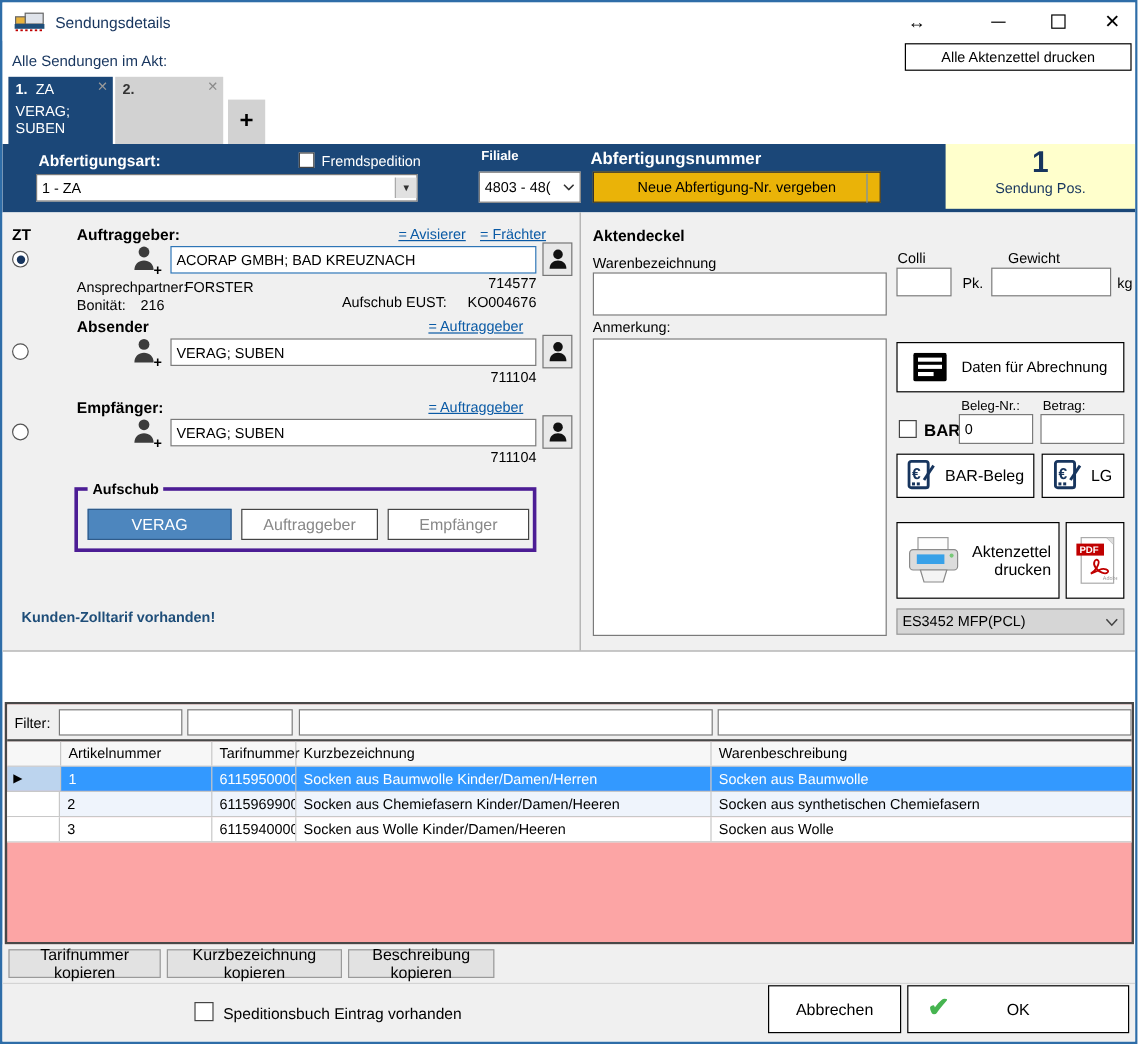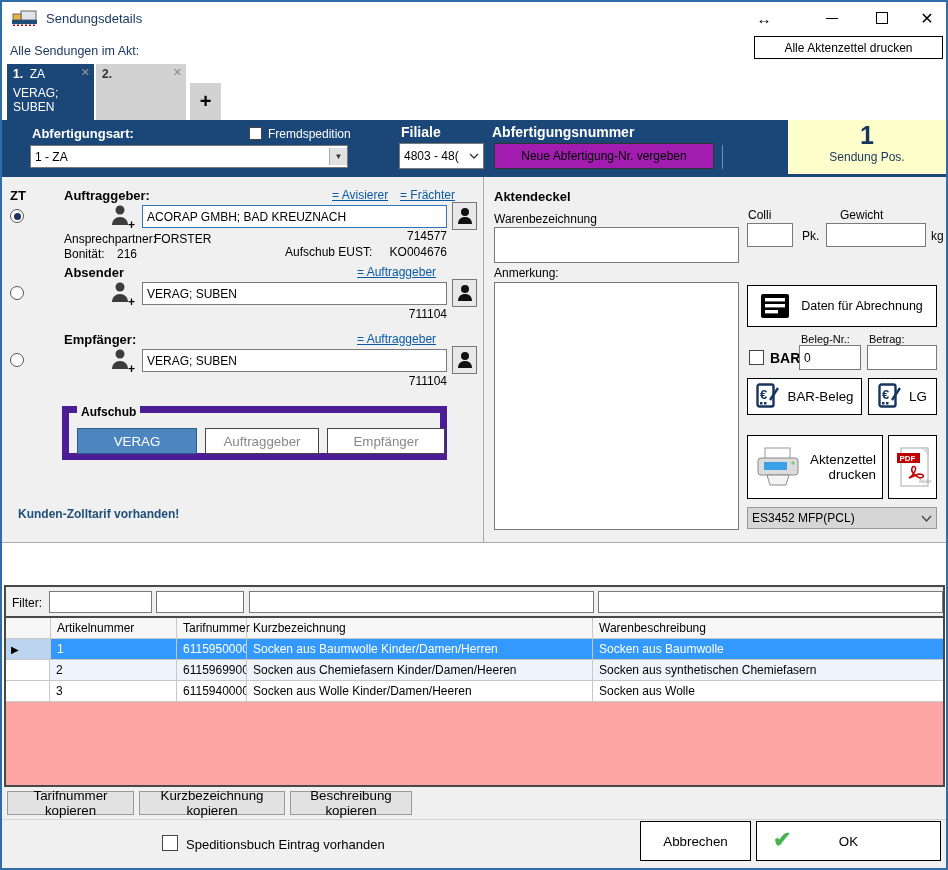--- a/index.html
+++ b/index.html
@@ -14,21 +14,21 @@
   .field { border:1px solid #7a7a7a; background:#fff; font-family:"Liberation Sans", sans-serif; font-size:12px; padding:2px 4px; }
   .fakeselect { display:flex; align-items:center; justify-content:space-between; background:#fff; border:1px solid #7a7a7a; padding:2px 4px; cursor:pointer; }
   .radio { width:14px; height:14px; border:1px solid #555; border-radius:50%; background:#fff; display:flex; align-items:center; justify-content:center; }
   .radio .dot { width:7px; height:7px; border-radius:50%; background:#17355e; }
   .checkbox { width:14px; height:14px; border:1px solid #444; background:#fff; }
   .band { background:#1b4778; }
   .panelbg { background:#f0f0f0; }
   .tabx { color:#9a9a9a; font-size:11px; cursor:pointer; }
   .hdrcell { display:flex; align-items:center; padding-left:6px; border-left:1px solid #c8c8c8; }
   .cell { display:flex; align-items:center; padding-left:6px; border-left:1px solid #c8c8c8; height:100%; overflow:hidden; white-space:nowrap; }
-  .groupbox { border:7px solid #4c1d95; position:absolute; }
+  .groupbox { border:3px solid #4c1d95; position:absolute; }
   .groupbox .legend { position:absolute; top:-8px; left:8px; background:#f0f0f0; padding:0 4px; font-weight:bold; }
   .winbtn { display:flex; align-items:center; justify-content:center; cursor:pointer; }
 </style>
 </head>
 <body>
 
 <div class="window">
 
   <div class="abs" style="left:0;top:0;right:0;height:32px;background:#fff;">
     <span class="abs" style="left:10px;top:7px;">
@@ -71,29 +71,29 @@
   <div class="abs" style="left:188px;top:81px;width:31px;height:37px;background:#d2d2d2;display:flex;align-items:center;justify-content:center;font-size:20px;font-weight:bold;cursor:pointer;">+</div>
 
   <div class="abs band" style="left:0;top:118px;width:944px;height:57px;">
     <span class="abs bold" style="left:30px;top:6px;color:#fff;font-size:13px;">Abfertigungsart:</span>
     <div class="fakeselect abs" style="left:28px;top:25px;width:318px;height:23px;padding-right:0;">
       <span>1 - ZA</span>
       <span style="width:18px;height:100%;background:#e1e1e1;border-left:1px solid #aaa;display:flex;align-items:center;justify-content:center;font-size:8px;color:#333;">▼</span>
     </div>
     <span class="checkbox abs" style="left:247px;top:7px;width:13px;height:13px;"></span>
     <span class="abs" style="left:266px;top:7px;color:#fff;">Fremdspedition</span>
-    <span class="abs bold" style="left:399px;top:4px;color:#fff;font-size:14px;">Filiale</span>
+    <span class="abs bold" style="left:399px;top:4px;color:#fff;font-size:11px;">Filiale</span>
     <div class="fakeselect abs" style="left:397px;top:23px;width:85px;height:26px;">
       <span style="overflow:hidden;white-space:nowrap;">4803 - 48(</span>
       <svg width="10" height="6">
           <polyline points="1,1 5,5 9,1" fill="none" stroke="#333" stroke-width="1.3"></polyline>
         </svg>
     </div>
     <span class="abs bold" style="left:490px;top:4px;color:#fff;font-size:14px;">Abfertigungsnummer</span>
-    <div class="btn abs" style="left:492px;top:23px;width:220px;height:26px;background:#a21caf;border-color:#333;">Neue Abfertigung-Nr. vergeben</div>
+    <div class="btn abs" style="left:492px;top:23px;width:240px;height:26px;background:#eab308;border-color:#333;">Neue Abfertigung-Nr. vergeben</div>
     <span class="abs" style="left:720px;top:25px;height:24px;border-left:1px solid #7390b4;"></span>
   </div>
 
   <div class="abs" style="left:786px;top:118px;width:158px;height:54px;background:#ffffcc;text-align:center;">
     <div class="bold navy" style="font-size:25px;line-height:30px;">1</div>
     <div class="navy" style="font-size:12px;">Sendung Pos.</div>
   </div>
 
   <div class="abs panelbg" style="left:0;top:175px;width:944px;height:366px;border-bottom:1px solid #a9a9a9;">
     <span class="abs" style="left:481px;top:0;height:100%;border-left:1px solid #a9a9a9;"></span>

